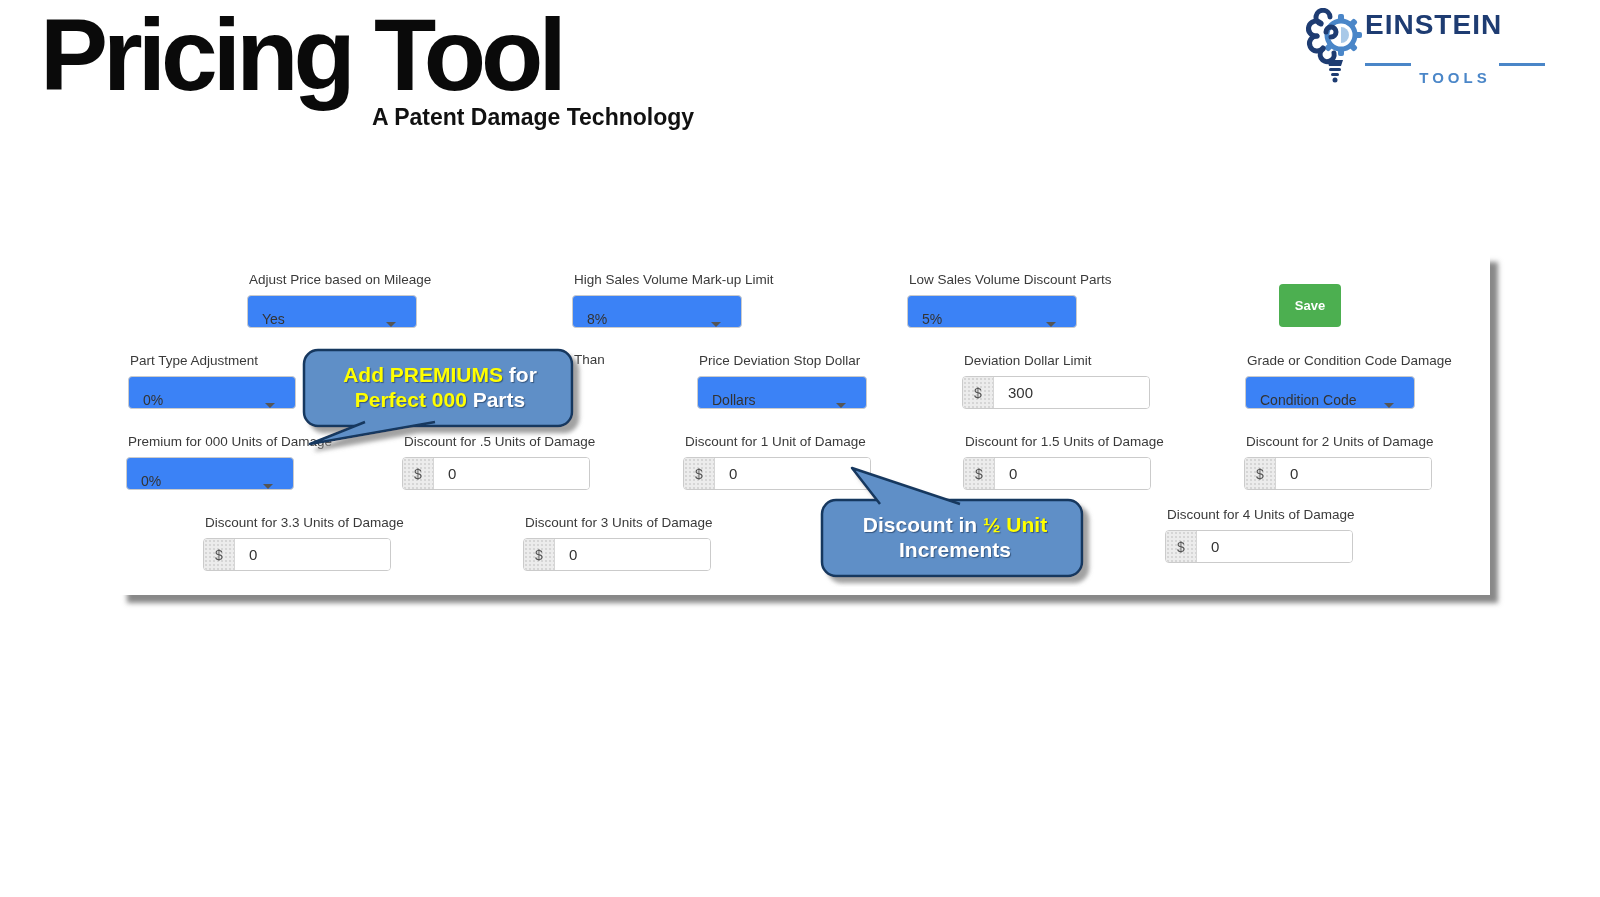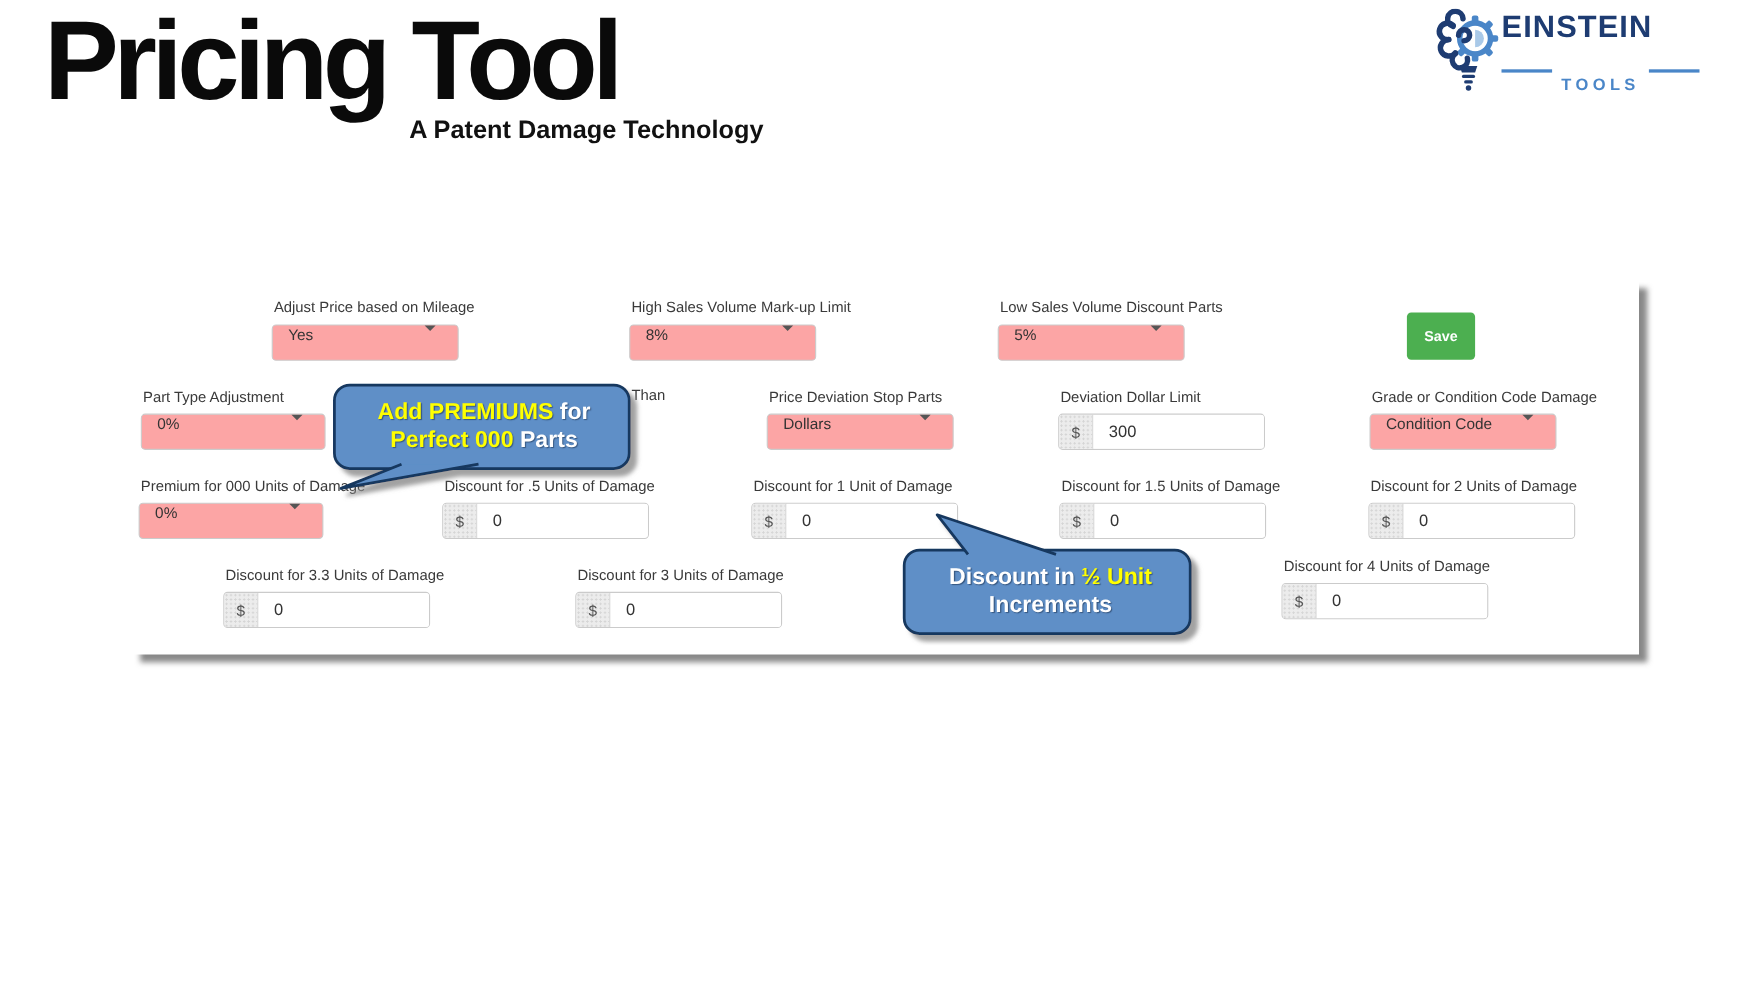--- a/index.html
+++ b/index.html
@@ -32,22 +32,22 @@
     background:#fff;
     box-shadow: 11px 11px 5px -3px rgba(115,115,115,0.85);
     z-index:1;
   }
   .fgroup{ position:absolute; }
   .fgroup .flabel{
     display:block; font-size:13.5px; color:#3a3a3a;
     margin:0 0 8px 2px; white-space:nowrap;
   }
   .select{
-    height:33px; border:1px solid #cbcbcb; border-radius:4px; background:#fca5a5;
-    display:flex; align-items:flex-start; padding:0 20px 0 14px;
+    height:33px; border:1px solid #cbcbcb; border-radius:4px; background:#3b82f6;
+    display:flex; align-items:flex-end; padding:0 20px 0 14px;
     font-size:14px; color:#333; cursor:pointer;
   }
   .select .stext{ flex:1; }
   .caret{ width:0; height:0; border-left:5px solid transparent;
           border-right:5px solid transparent; border-top:5px solid #555; }
   .igroup{
     display:flex; height:33px; border:1px solid #cbcbcb; border-radius:4px;
     overflow:hidden; background:#fff;
   }
   .iaddon{
@@ -173,21 +173,21 @@
     <span class="flabel">Part Type Adjustment</span>
     <div class="select">
       <span class="stext">0%</span>
       <span class="caret"></span>
     </div>
   </div>
 
   <span class="obscured-frag">Than</span>
 
   <div class="fgroup" style="left:584px; top:105px; width:170px;">
-    <span class="flabel">Price Deviation Stop Parts</span>
+    <span class="flabel">Price Deviation Stop Dollar</span>
     <div class="select">
       <span class="stext">Dollars</span>
       <span class="caret"></span>
     </div>
   </div>
 
   <div class="fgroup" style="left:849px; top:105px; width:188px;">
     <span class="flabel">Deviation Dollar Limit</span>
     <div class="igroup">
       <span class="iaddon">$</span>

